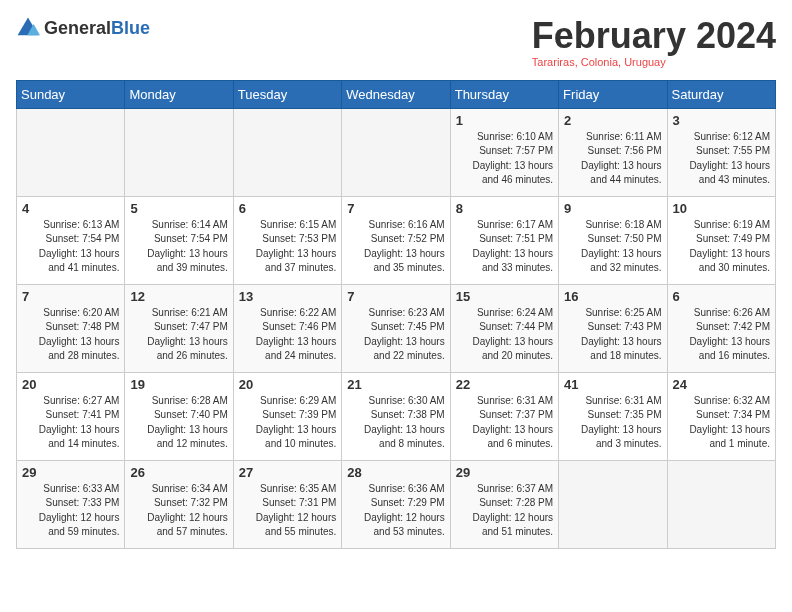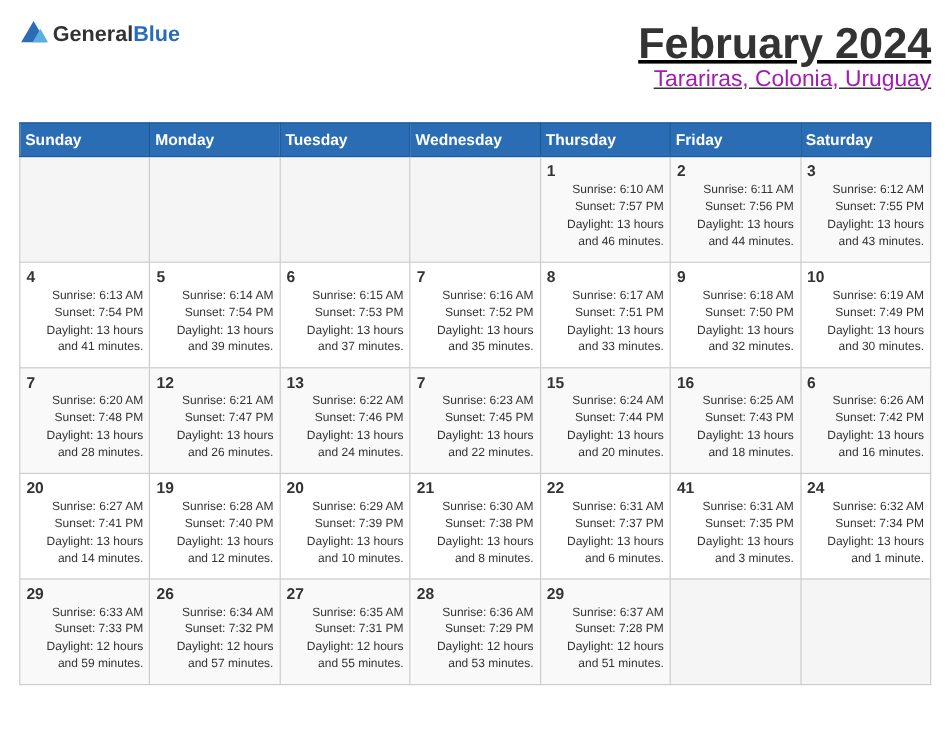--- a/index.html
+++ b/index.html
@@ -7,21 +7,21 @@
       font-family: Arial, sans-serif;
       background: #fff;
       width: 792px;
       min-height: 612px;
       padding: 16px;
     }
     .header-area {
       display: flex;
       justify-content: space-between;
       align-items: flex-start;
-      margin-bottom: 24px;
+      margin-bottom: 12px;
     }
     .logo {
       display: flex;
       align-items: center;
       gap: 4px;
     }
     .logo-text-general {
       font-size: 18px;
       font-weight: bold;
       color: #333;
@@ -29,43 +29,42 @@
     .logo-text-blue {
       font-size: 18px;
       font-weight: bold;
       color: #2a6db5;
     }
     .logo-icon {
       width: 24px;
       height: 24px;
     }
     .title-area {
-      text-align: right;
-      text-decoration: underline;
+      text-align: left;
     }
     .month-title {
       font-size: 36px;
       font-weight: bold;
       color: #333;
       line-height: 1.1;
     }
     .subtitle {
-      font-size: 19px;
-      color: #a21caf;
+      font-size: 11px;
+      color: #ef4444;
     }
     table {
       width: 100%;
       border-collapse: collapse;
       table-layout: fixed;
     }
     thead tr th {
       background-color: #2a6db5;
       color: #fff;
       font-size: 13px;
-      font-weight: bold;
+      font-weight: normal;
       padding: 6px 4px;
       text-align: left;
       border: 1px solid #1a5a9a;
     }
     tbody tr td {
       vertical-align: top;
       padding: 4px 5px;
       border: 1px solid #ccc;
       font-size: 10.5px;
       color: #333;

